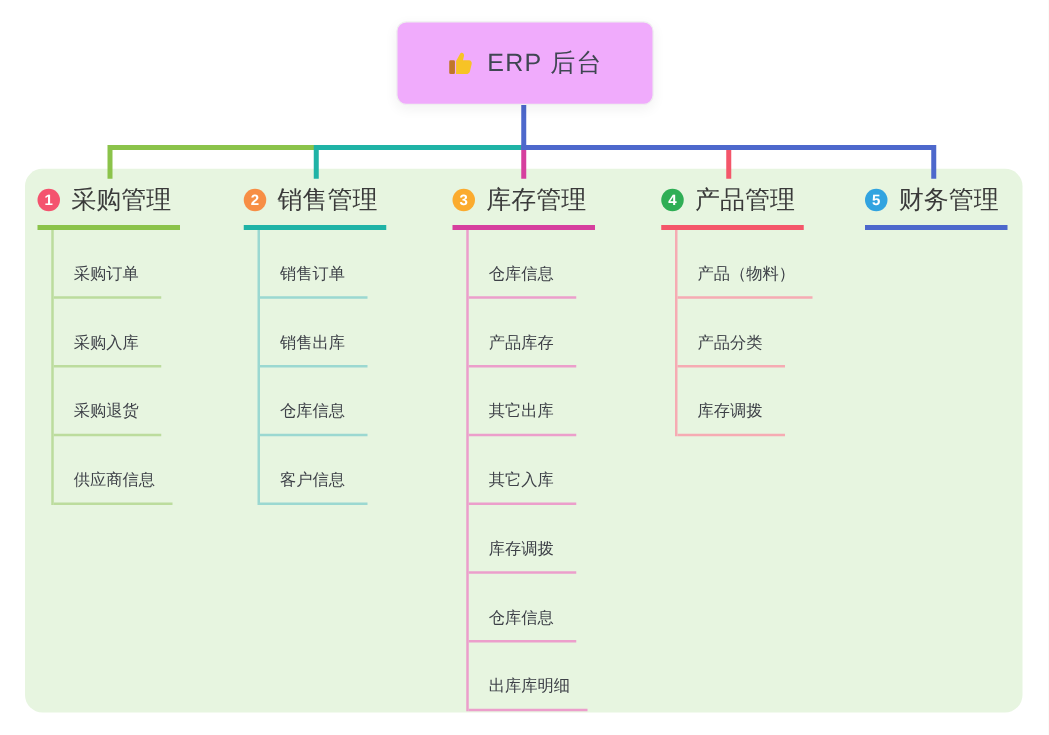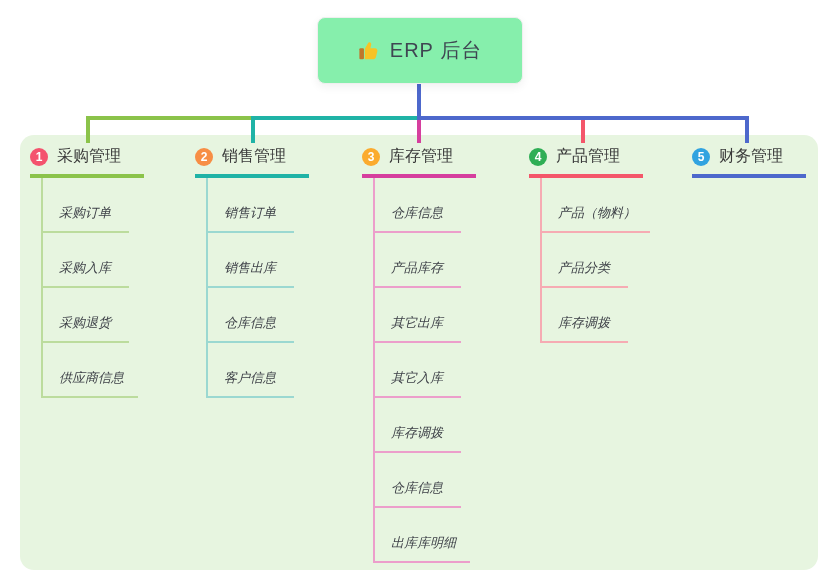--- a/index.html
+++ b/index.html
@@ -13,21 +13,21 @@
 
   
   .canvas-panel{
     position:absolute;left:20px;top:135px;width:798px;height:435px;
     background:#e7f5e0;border-radius:14px;
   }
 
   
   .root-node{
     position:absolute;left:317px;top:17px;width:204px;height:65px;
-    background:#86efac;border:1px solid #efefef;border-radius:8px;
+    background:#f0abfc;border:1px solid #efefef;border-radius:8px;
     box-shadow:0 3px 10px rgba(0,0,0,0.06);
     display:flex;align-items:center;justify-content:center;gap:10px;
   }
   .root-node .root-label{
     font-size:20px;color:#3f4652;letter-spacing:1px;
   }
   .thumb-icon{width:22px;height:22px;flex:0 0 auto;}
 
   
   svg.connectors{position:absolute;left:0;top:0;width:839px;height:588px;pointer-events:none;}
@@ -39,34 +39,33 @@
     display:flex;align-items:center;gap:9px;
     padding:2px 0 7px 0;
     border-bottom:4px solid var(--line);
     cursor:default;
   }
   .badge{
     width:18px;height:18px;border-radius:50%;
     display:flex;align-items:center;justify-content:center;
     color:#ffffff;font-size:12px;font-weight:bold;flex:0 0 auto;
   }
-  .branch-label{font-size:16px;color:#3a3a3a;white-space:nowrap;}
+  .branch-label{font-size:20px;color:#3a3a3a;white-space:nowrap;}
   .children{
     margin-left:11px;
     border-left:2px solid var(--light);
     width:fit-content;
   }
   .child{
     box-sizing:border-box;
     height:55px;min-width:86px;width:fit-content;
     display:flex;align-items:flex-end;
     padding:0 14px 9px 16px;
     border-bottom:2px solid var(--light);
     white-space:nowrap;
-    font-style:italic;
   }
   .child-label{font-size:13px;color:#3e4148;}
 </style>
 </head>
 <body>
 
 <div class="stage">
 
   <div class="canvas-panel"></div>
 

